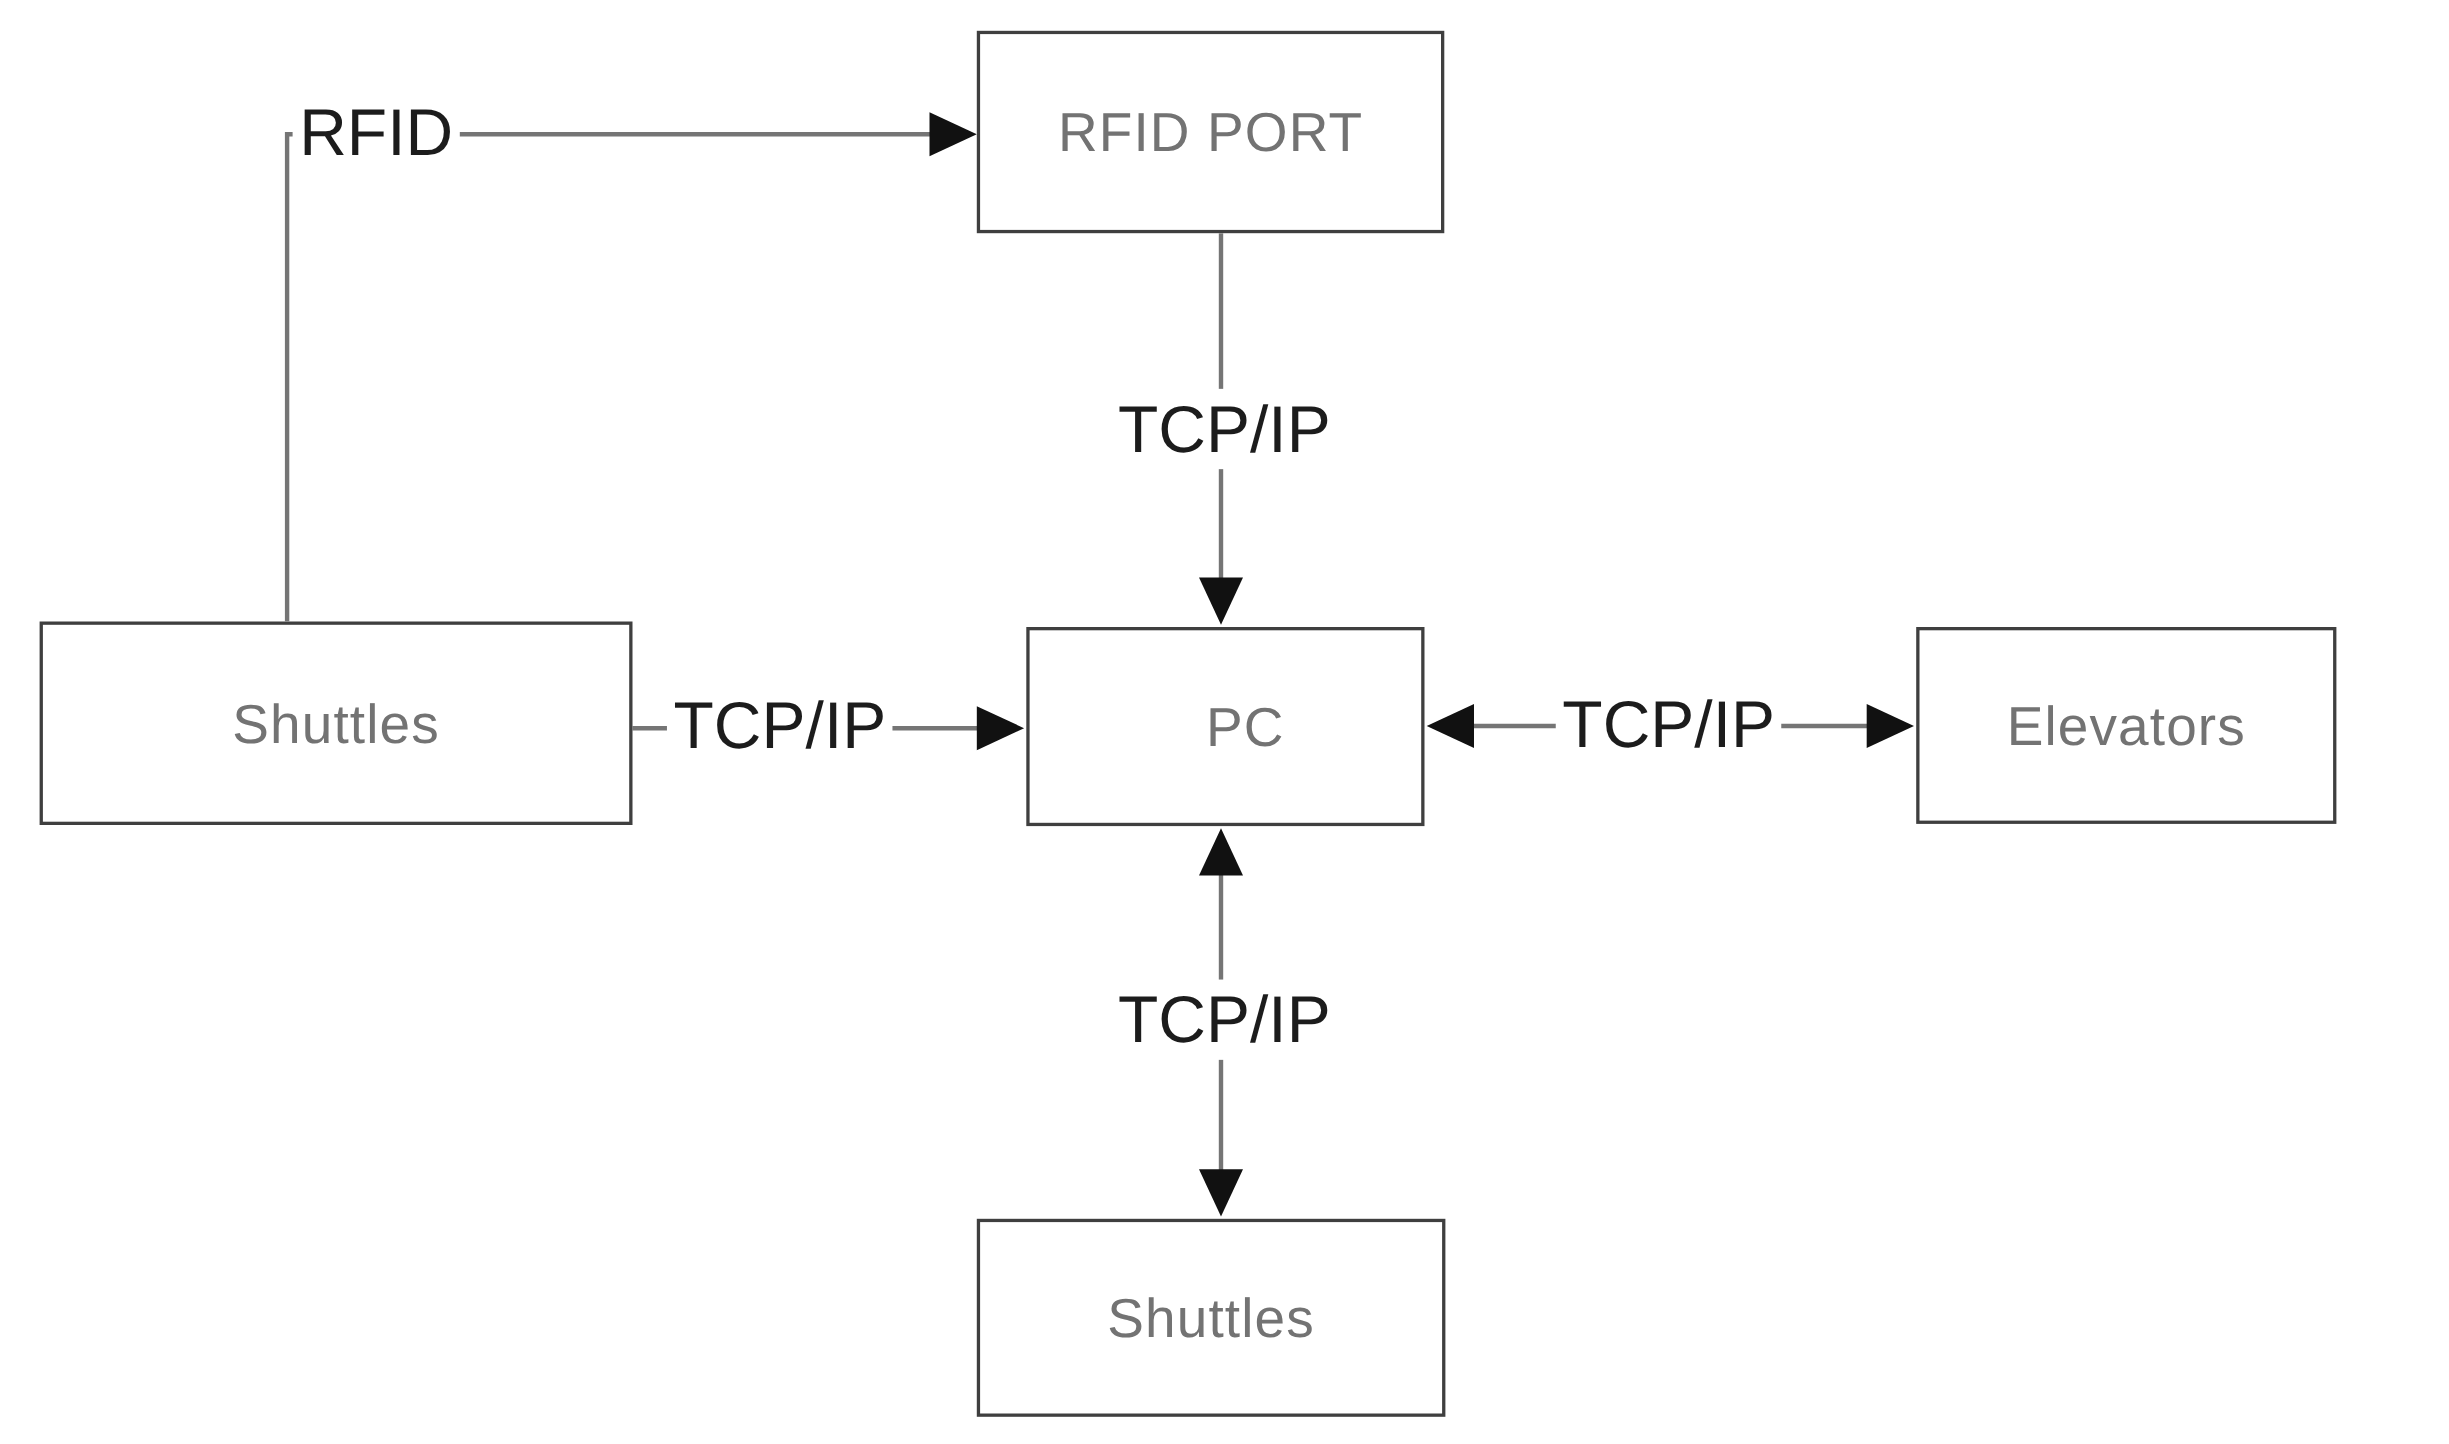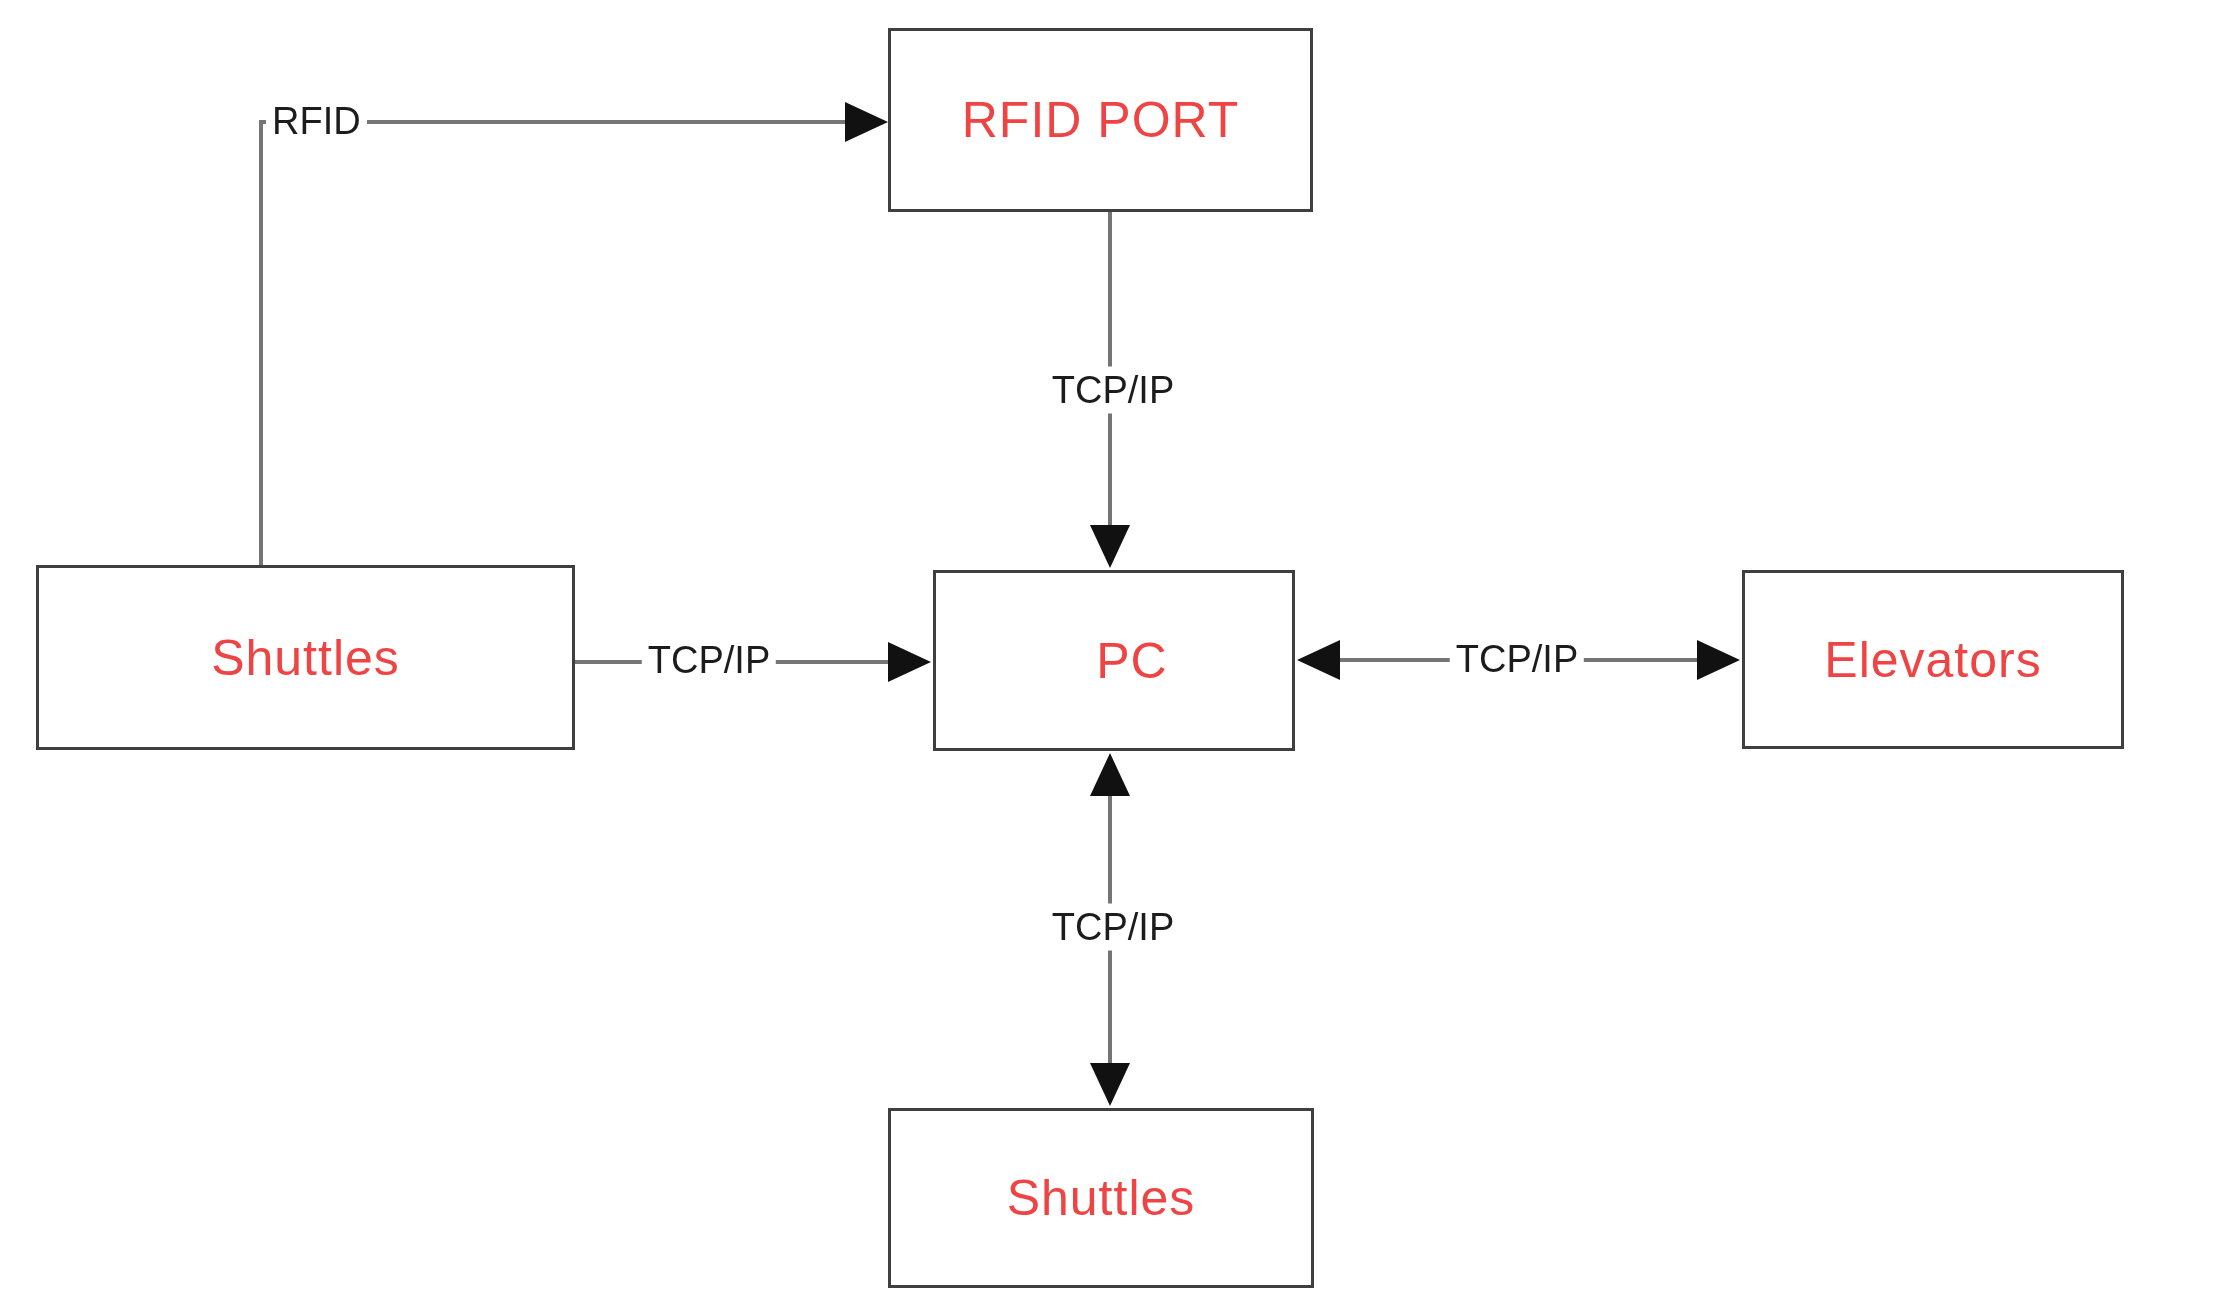--- a/index.html
+++ b/index.html
@@ -23,35 +23,35 @@
     height: 1313px;
   }
   .node {
     position: absolute;
     box-sizing: border-box;
     border: 3px solid #3f3f3f;
     background: #ffffff;
     display: flex;
     align-items: center;
     justify-content: center;
-    color: #ef4444;
+    color: #737373;
     font-size: 50px;
     letter-spacing: 1px;
     white-space: nowrap;
   }
   .node-rfid-port { left: 888px; top: 28px;  width: 425px; height: 184px; }
   .node-shuttles  { left: 36px;  top: 565px; width: 539px; height: 185px; }
   .node-pc        { left: 933px; top: 570px; width: 362px; height: 181px; padding-left: 36px; }
   .node-elevators { left: 1742px;top: 570px; width: 382px; height: 179px; }
   .node-stations  { left: 888px; top: 1108px;width: 426px; height: 180px; }
   .edge-label {
     position: absolute;
     background: #ffffff;
     color: #1c1c1c;
-    font-size: 38px;
+    font-size: 60px;
     padding: 2px 6px;
     white-space: nowrap;
   }
   .lbl-rfid          { left: 266px;  top: 122px; transform: translateY(-52%); }
   .lbl-tcpip-top     { left: 1113px; top: 390px; transform: translate(-50%,-50%); }
   .lbl-tcpip-left    { left: 709px;  top: 661px; transform: translate(-50%,-52%); }
   .lbl-tcpip-right   { left: 1517px; top: 660px; transform: translate(-50%,-52%); }
   .lbl-tcpip-bottom  { left: 1113px; top: 927px; transform: translate(-50%,-50%); }
 </style>
 </head>

